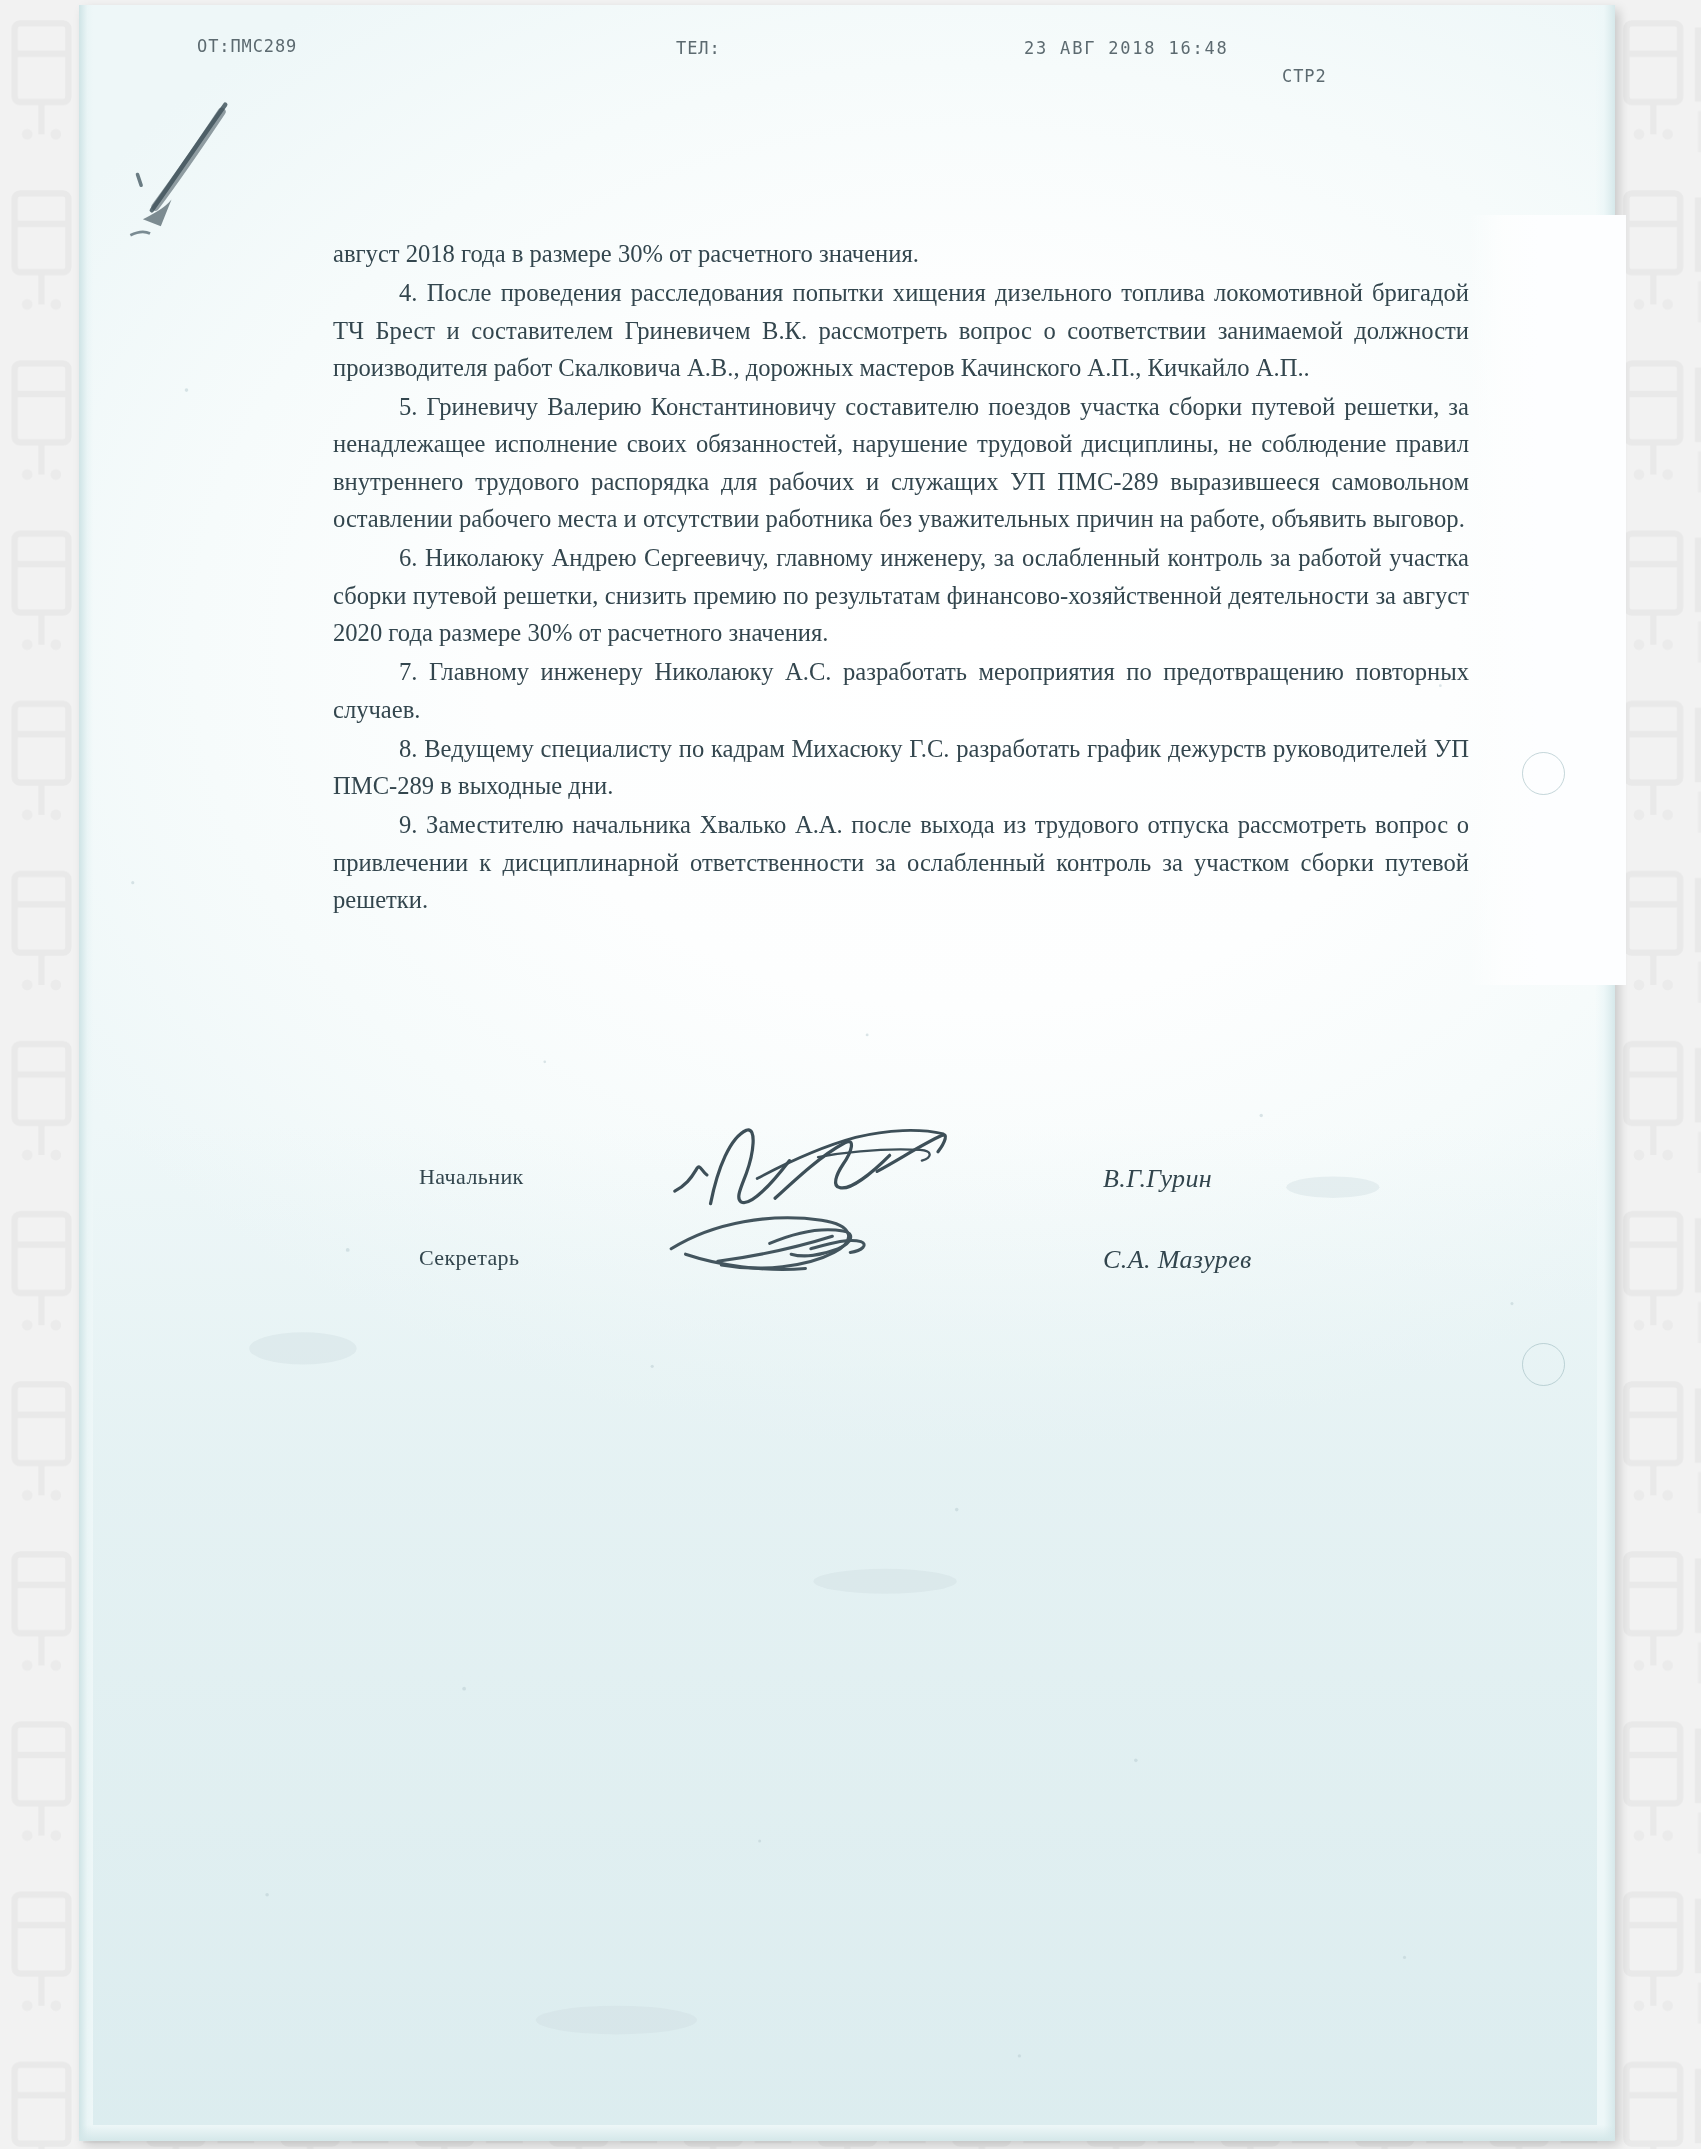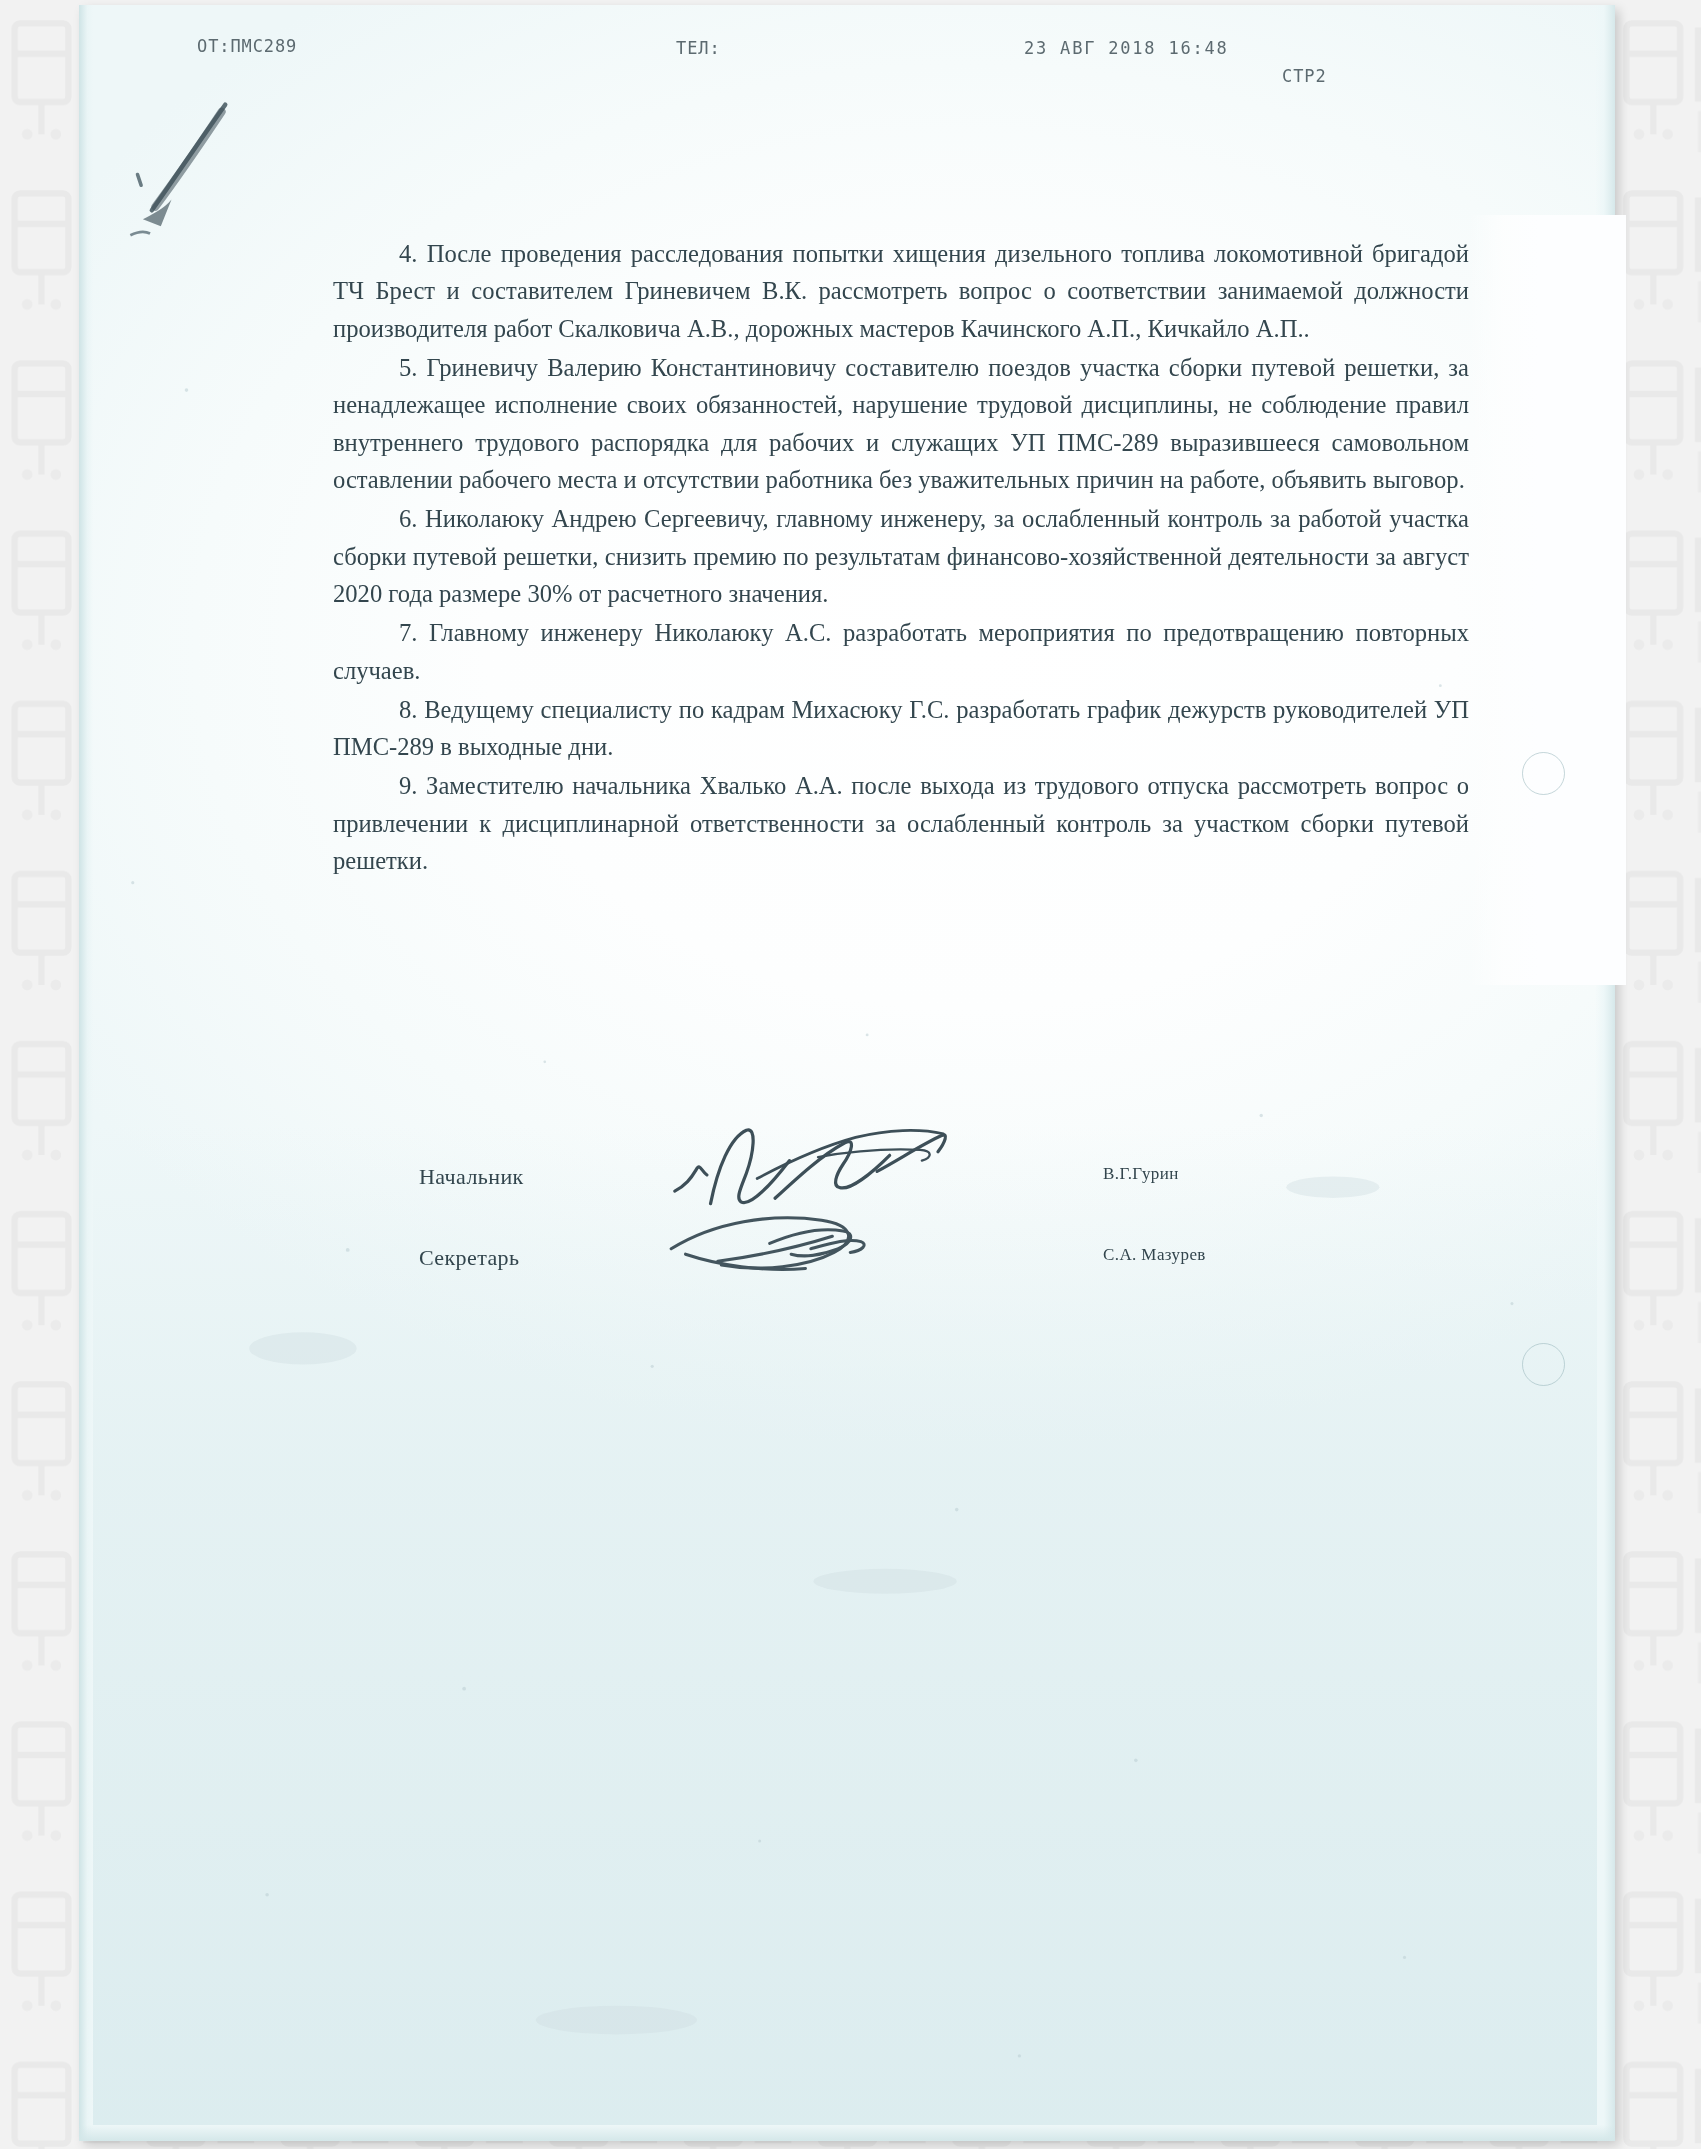--- a/index.html
+++ b/index.html
@@ -130,23 +130,24 @@
     top: 0;
     font-size: 22px;
     color: #32454d;
     letter-spacing: 0.4px;
     font-family: Liberation Serif, serif;
   }
   .sig-name {
     position: absolute;
     left: 770px;
     top: 0;
-    font-size: 17px;
+    font-size: 26px;
     color: #32454d;
     letter-spacing: 0.4px;
+    font-style: italic;
   }
   .sig-mark {
     position: absolute;
     left: 331px;
     top: -43px;
     width: 385px;
     height: 99px;
   }
 
   
@@ -237,20 +238,21 @@
 
 <svg class="smudge" width="170" height="170" viewBox="0 0 190 190">
   <path d="M30 140 C55 105, 78 70, 112 22" stroke="#5d6f76" stroke-width="5" fill="none" stroke-linecap="round"></path>
   <path d="M34 136 C58 104, 80 72, 108 30" stroke="#3f5159" stroke-width="9" fill="none" opacity="0.55" stroke-linecap="round"></path>
   <path d="M20 150 C30 145, 44 138, 52 128 L40 158 Z" fill="#55676e" opacity="0.75"></path>
   <path d="M14 100 L18 112" stroke="#6a7c83" stroke-width="4" stroke-linecap="round"></path>
   <path d="M6 168 C14 164, 22 163, 28 166" stroke="#7a8b92" stroke-width="3" fill="none"></path>
 </svg>
 
 <div class="doc-body">
+  <p class="noindent">август 2018 года в размере 30% от расчетного значения.</p>
   <p>4. После проведения расследования    попытки  хищения  дизельного топлива локомотивной бригадой ТЧ Брест и составителем Гриневичем В.К. рассмотреть  вопрос  о  соответствии  занимаемой  должности  производителя работ Скалковича А.В., дорожных мастеров Качинского А.П., Кичкайло А.П..</p>
   <p>5. Гриневичу  Валерию  Константиновичу  составителю  поездов  участка сборки путевой решетки,  за ненадлежащее исполнение своих обязанностей, нарушение  трудовой  дисциплины,  не  соблюдение  правил  внутреннего трудового распорядка для рабочих и служащих УП ПМС-289 выразившееся самовольном  оставлении  рабочего  места  и  отсутствии  работника  без уважительных причин на работе, объявить выговор.</p>
   <p>6. Николаюку Андрею Сергеевичу, главному инженеру, за ослабленный контроль  за  работой  участка  сборки  путевой  решетки,  снизить  премию по результатам  финансово-хозяйственной  деятельности  за  август  2020  года размере 30% от расчетного значения.</p>
   <p>7. Главному  инженеру  Николаюку  А.С.  разработать  мероприятия  по предотвращению повторных случаев.</p>
   <p>8. Ведущему специалисту по кадрам Михасюку Г.С. разработать график дежурств руководителей УП ПМС-289 в выходные дни.</p>
   <p>9. Заместителю  начальника  Хвалько  А.А.  после  выхода  из  трудового отпуска рассмотреть вопрос о привлечении к дисциплинарной ответственности за ослабленный контроль за участком сборки путевой решетки.</p>
 </div>
 <div class="clip-right"></div>
 
 <div class="sig-row" style="top:1164px;">

